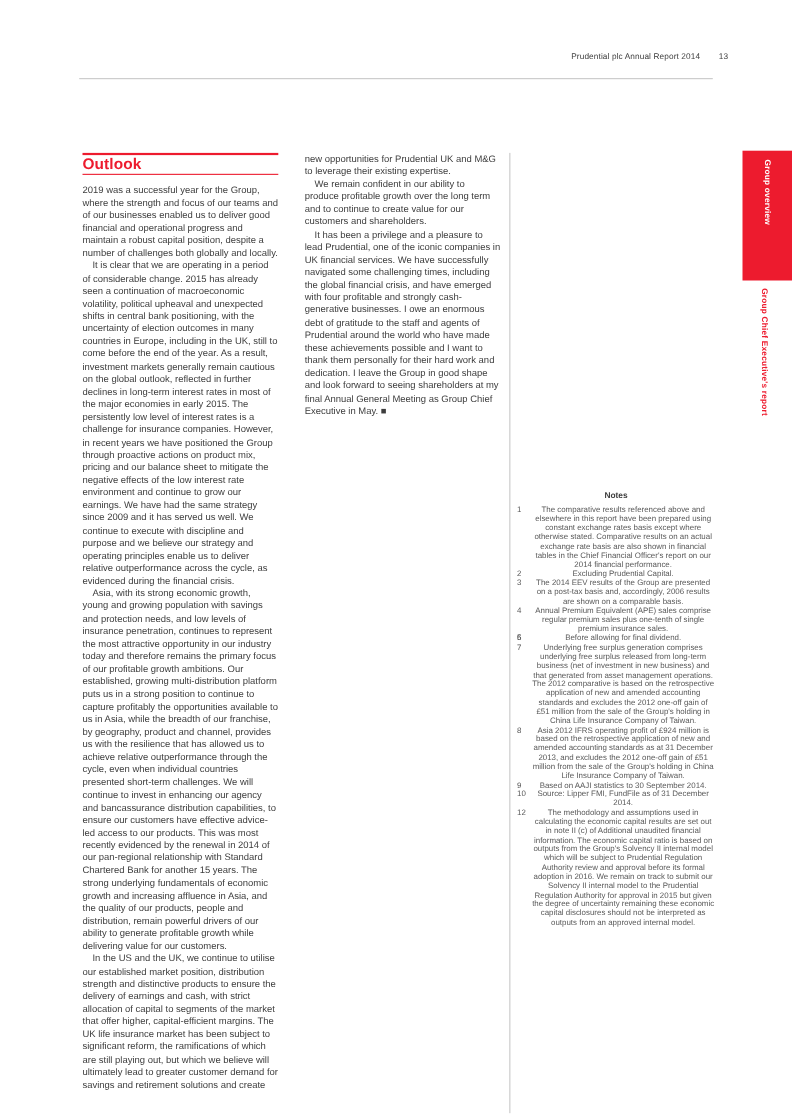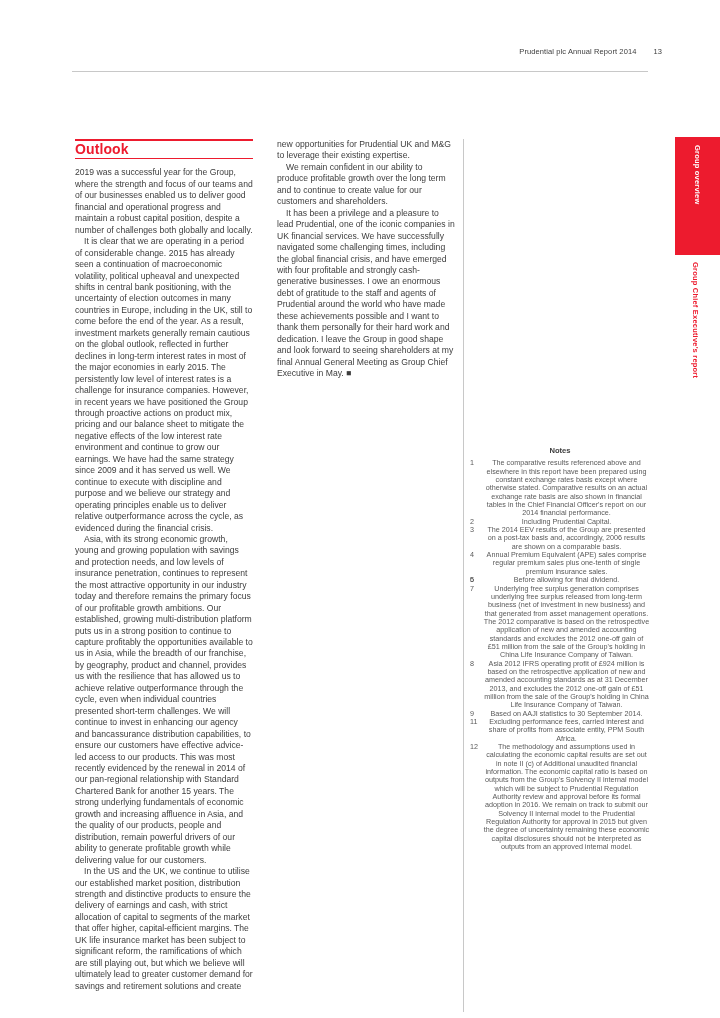--- a/index.html
+++ b/index.html
@@ -114,21 +114,21 @@
   <div class="notes">
     <h3>Notes</h3>
     <div>
   <div class="note-item">
     <span class="note-num">1</span>
     <span>The comparative results referenced above and elsewhere in this report have been prepared using constant exchange rates basis except where otherwise stated. Comparative results on an actual exchange rate basis are also shown in financial tables in the Chief Financial Officer's report on our 2014 financial performance.</span>
   </div>
 
   <div class="note-item">
     <span class="note-num">2</span>
-    <span>Including Prudential Capital.</span>
+    <span>Excluding Prudential Capital.</span>
   </div>
 
   <div class="note-item">
     <span class="note-num">3</span>
     <span>The 2014 EEV results of the Group are presented on a post-tax basis and, accordingly, 2006 results are shown on a comparable basis.</span>
   </div>
 
   <div class="note-item">
     <span class="note-num">4</span>
     <span>Annual Premium Equivalent (APE) sales comprise regular premium sales plus one-tenth of single premium insurance sales.</span>
@@ -151,25 +151,25 @@
   <div class="note-item">
     <span class="note-num">8</span>
     <span>Asia 2012 IFRS operating profit of £924 million is based on the retrospective application of new and amended accounting standards as at 31 December 2013, and excludes the 2012 one-off gain of £51 million from the sale of the Group's holding in China Life Insurance Company of Taiwan.</span>
   </div>
 
   <div class="note-item">
     <span class="note-num">9</span>
     <span>Based on AAJI statistics to 30 September 2014.</span>
   </div>
 
+  <div class="note-item">
+    <span class="note-num">10</span>
+    <span>Source: Lipper FMI, FundFile as of 31 December 2014.</span>
+  </div>
 
-  <div class="note-item">
-    <span class="note-num">11</span>
-    <span>Excluding performance fees, carried interest and share of profits from associate entity, PPM South Africa.</span>
-  </div>
 
   <div class="note-item">
     <span class="note-num">12</span>
     <span>The methodology and assumptions used in calculating the economic capital results are set out in note II (c) of Additional unaudited financial information. The economic capital ratio is based on outputs from the Group's Solvency II internal model which will be subject to Prudential Regulation Authority review and approval before its formal adoption in 2016. We remain on track to submit our Solvency II internal model to the Prudential Regulation Authority for approval in 2015 but given the degree of uncertainty remaining these economic capital disclosures should not be interpreted as outputs from an approved internal model.</span>
   </div>
 </div>
   </div>
 
   <div class="side-tab">
     <span class="vtext">Group overview</span>

